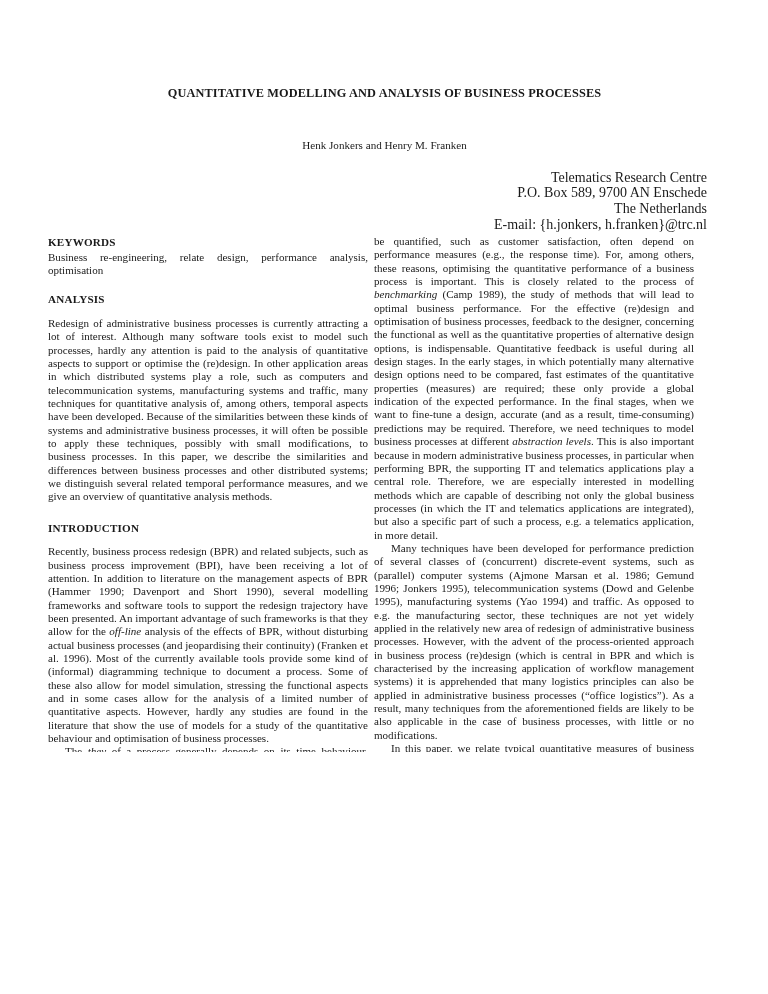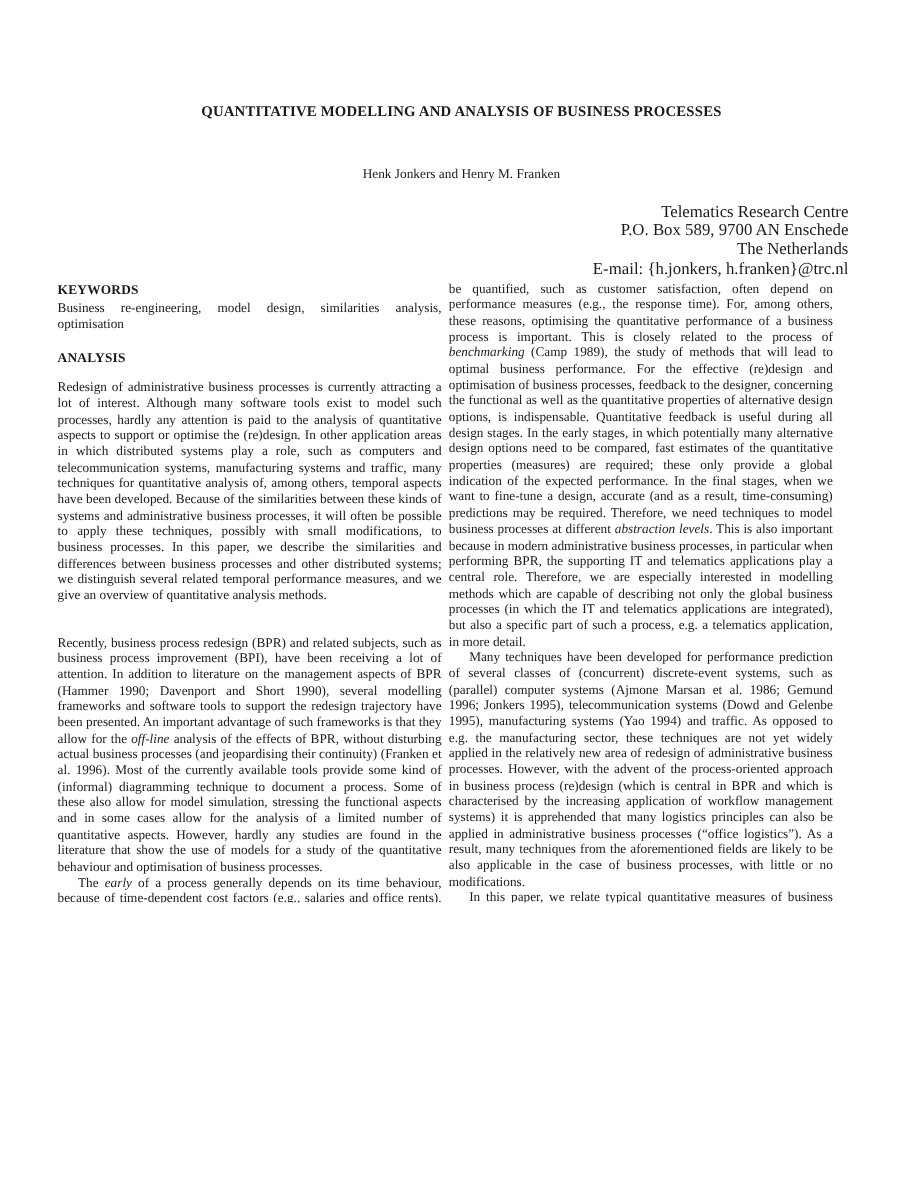--- a/index.html
+++ b/index.html
@@ -106,38 +106,39 @@
       <div>The Netherlands</div>
       <div>E-mail: {h.jonkers, h.franken}@trc.nl</div>
     </div>
   </div>
 
   <div id="columns">
 
     <div class="column" id="column-left">
 
       <h2 class="section-heading">KEYWORDS</h2>
-      <p class="body-para">Business re-engineering, model design, similarities analysis, optimisation</p>
+      <p class="body-para">Business re-engineering, relate design, performance analysis, optimisation</p>
 
       <div class="gap-keywords"></div>
 
       <h2 class="section-heading">ANALYSIS</h2>
 
       <div class="gap-afterhead"></div>
 
       <p class="body-para">Redesign of administrative business processes is currently attracting a lot of interest. Although many software tools exist to model such processes, hardly any attention is paid to the analysis of quantitative aspects to support or optimise the (re)design. In other application areas in which distributed systems play a role, such as computers and telecommunication systems, manufacturing systems and traffic, many techniques for quantitative analysis of, among others, temporal aspects have been developed. Because of the similarities between these kinds of systems and administrative business processes, it will often be possible to apply these techniques, possibly with small modifications, to business processes. In this paper, we describe the similarities and differences between business processes and other distributed systems; we distinguish several related temporal performance measures, and we give an overview of quantitative analysis methods.</p>
 
       <div class="gap-intro"></div>
 
+      <h2 class="section-heading">INTRODUCTION</h2>
 
       <div class="gap-afterhead"></div>
 
       <p class="body-para"><span>Recently, business process redesign (BPR) and related subjects, such as business process improvement (BPI), have been receiving a lot of attention. In addition to literature on the management aspects of BPR (Hammer 1990; Davenport and Short 1990), several modelling frameworks and software tools to support the redesign trajectory have been presented. An important advantage of such frameworks is that they allow for the </span><em>off-line</em><span> analysis of the effects of BPR, without disturbing actual business processes (and jeopardising their continuity) (Franken et al. 1996). Most of the currently available tools provide some kind of (informal) diagramming technique to document a process. Some of these also allow for model simulation, stressing the functional aspects and in some cases allow for the analysis of a limited number of quantitative aspects. However, hardly any studies are found in the literature that show the use of models for a study of the quantitative behaviour and optimisation of business processes.</span></p>
 
-      <p class="body-para indent"><span>The </span><em>early</em><span> of a process generally depends on its time behaviour, because of time-dependent cost factors (e.g., salaries and office rents). Also, factors study cannot easily </span></p>
+      <p class="body-para indent"><span>The </span><em>they</em><span> of a process generally depends on its time behaviour, because of time-dependent cost factors (e.g., salaries and office rents). Also, factors study cannot easily </span></p>
 
     </div>
 
     <div class="column" id="column-right">
 
       <p class="body-para"><span>be quantified, such as customer satisfaction, often depend on performance measures (e.g., the response time). For, among others, these reasons, optimising the quantitative performance of a business process is important. This is closely related to the process of </span><em>benchmarking</em><span> (Camp 1989),  the study of  methods that will lead to optimal business performance. For the effective (re)design and optimisation of business processes, feedback to the designer, concerning the functional as well as the quantitative properties of alternative design options, is indispensable. Quantitative feedback is useful during all design stages. In the early stages, in which potentially many alternative design options need to be compared, fast estimates of the quantitative properties (measures) are required; these only provide a global indication of the expected performance. In the final stages, when we want to fine-tune a design, accurate (and as a result, time-consuming) predictions may be required. Therefore, we need techniques to model business processes at different </span><em>abstraction levels</em><span>. This is also important because in modern administrative business processes, in particular when performing BPR, the supporting IT and telematics applications play a central role. Therefore, we are especially interested in modelling methods which are capable of describing not only the global business processes (in which the IT and telematics applications are integrated), but also a specific part of such a process, e.g. a telematics application, in more detail.</span></p>
 
       <p class="body-para indent">Many techniques have been developed for performance prediction of several classes of (concurrent) discrete-event systems, such as (parallel) computer systems (Ajmone Marsan et al. 1986; Gemund 1996; Jonkers 1995), telecommunication systems (Dowd and Gelenbe 1995), manufacturing systems (Yao 1994) and traffic. As opposed to e.g. the manufacturing sector, these techniques are not yet widely applied in the relatively new area of redesign of administrative business processes. However, with the advent of the process-oriented approach in business process (re)design (which is central in BPR and which is characterised by the increasing application of workflow management systems) it is apprehended that many logistics principles can also  be applied in administrative business processes (“office logistics”). As a result, many techniques from the aforementioned fields are likely to be also applicable in the case of business processes, with little or no modifications.</p>
 
       <p class="body-para indent">In this paper, we relate typical quantitative measures of business processes to those of concurrent discrete-event systems in other application areas. Based on this, we show how several quantitative performance modelling and analysis alternative which are traditionally applied in these</p>

